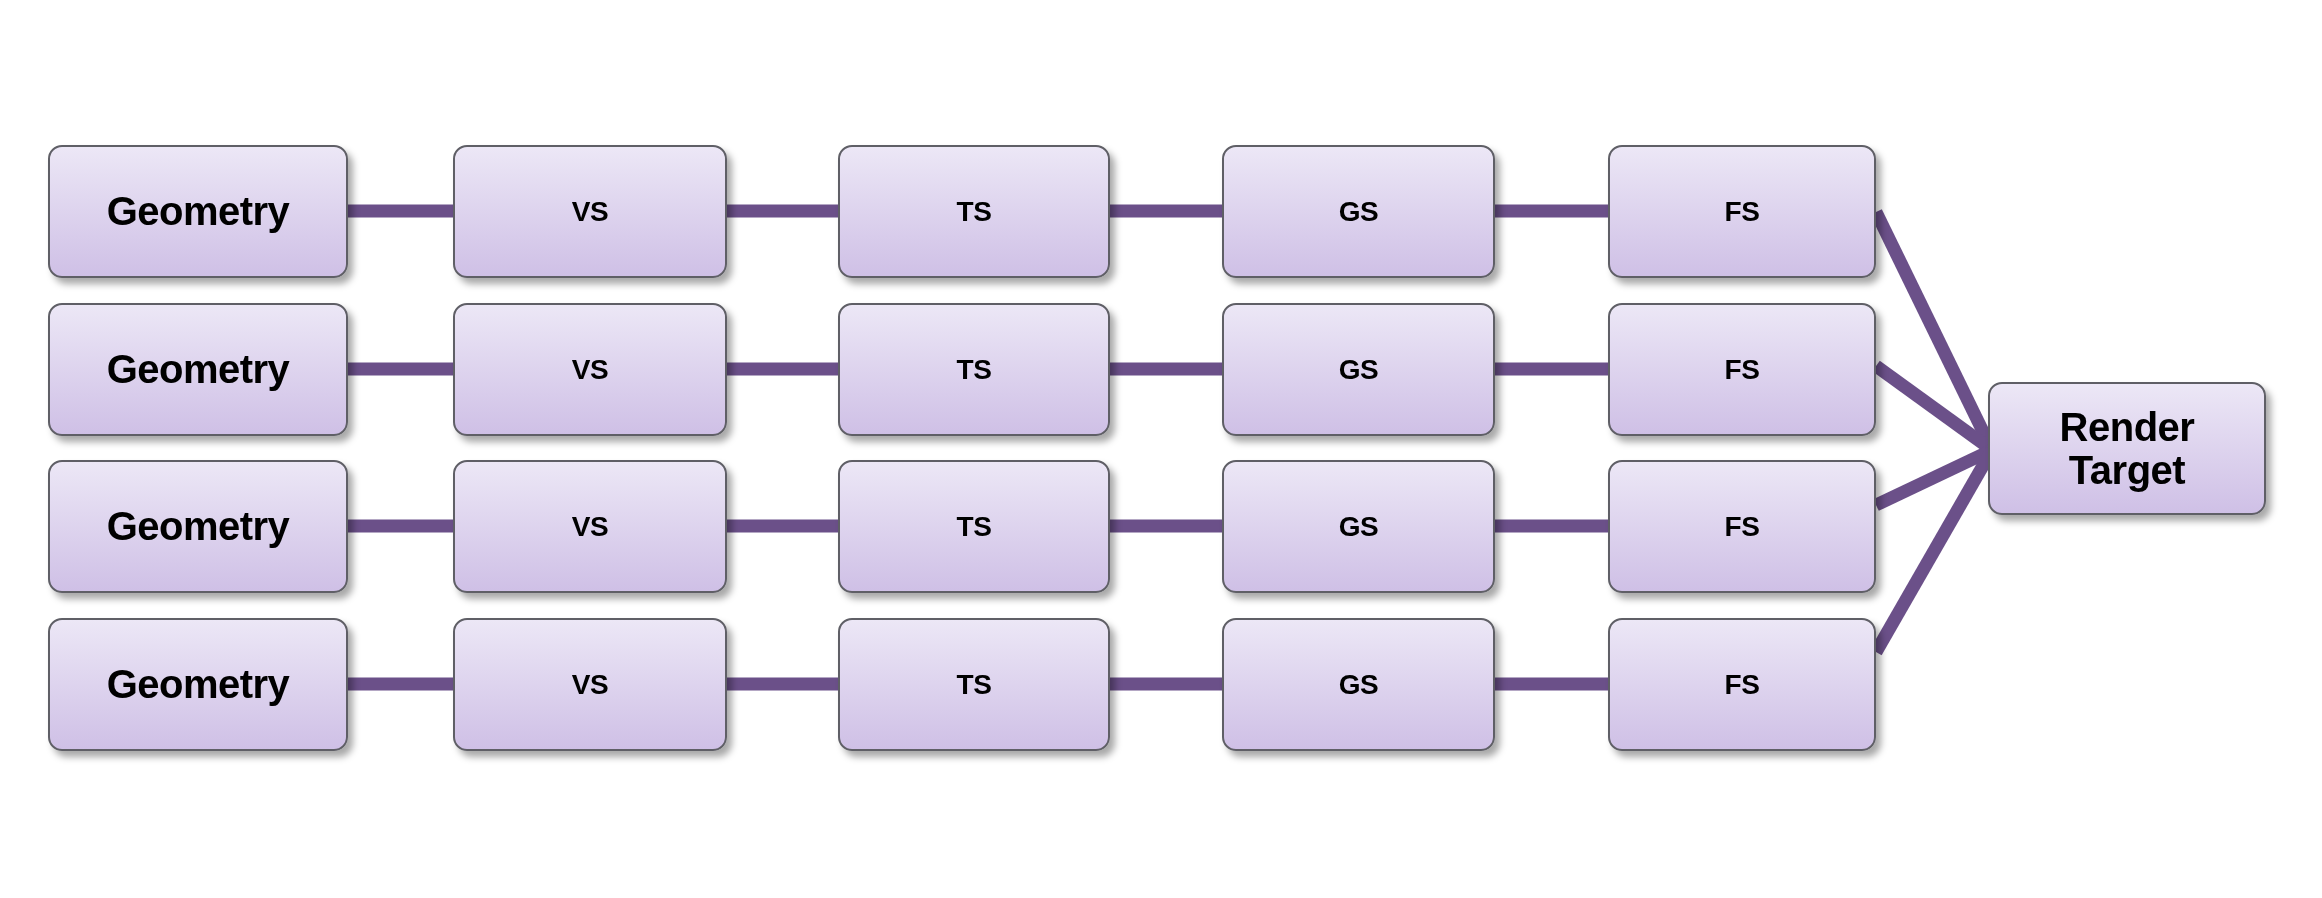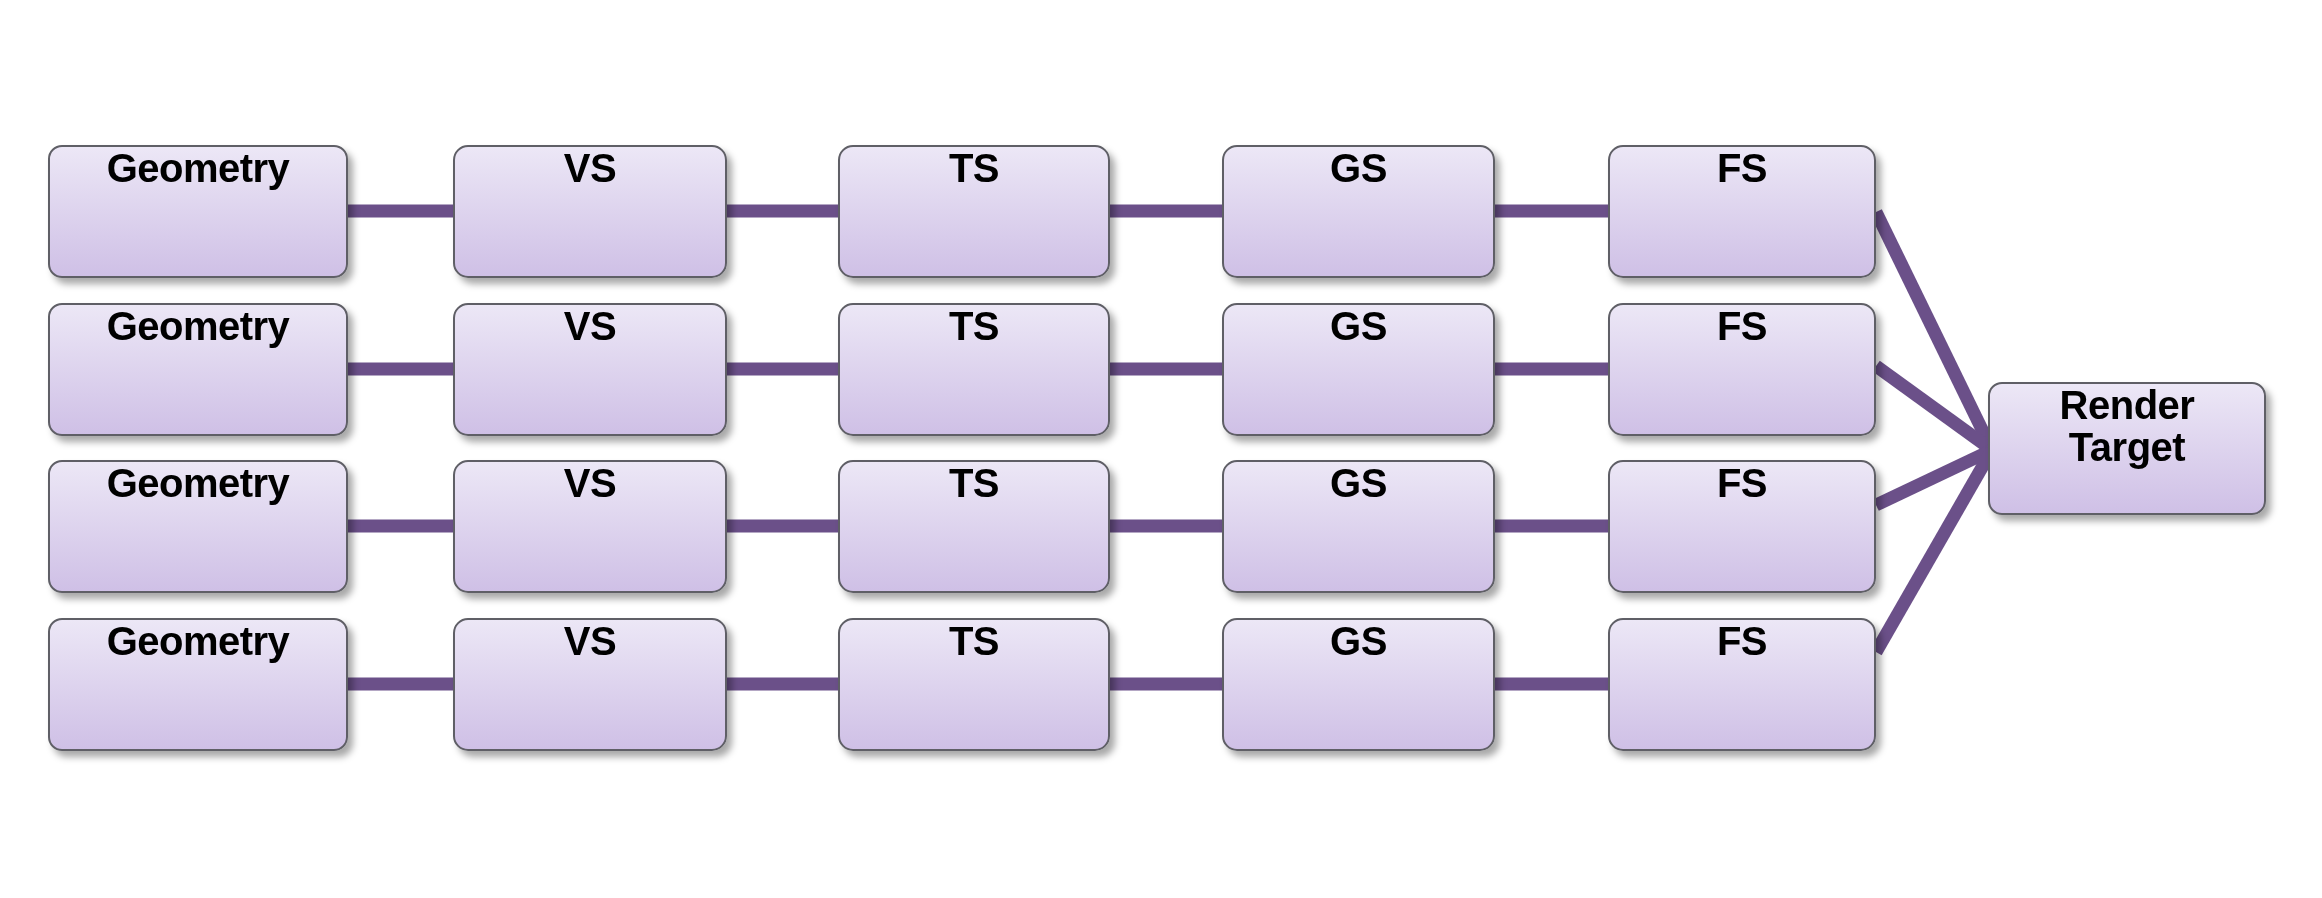--- a/index.html
+++ b/index.html
@@ -29,35 +29,35 @@
   }
   
   .node {
     position: absolute;
     box-sizing: border-box;
     border-radius: 14px;
     border: 2px solid #5f5f66;
     background: linear-gradient(to bottom, #ece7f6 0%, #e3dcf2 42%, #d8cbeb 78%, #cfc0e6 100%);
     box-shadow: 5px 6px 7px rgba(0,0,0,0.34);
     display: flex;
-    align-items: flex-start;
+    align-items: center;
     justify-content: center;
     text-align: center;
     color: #000000;
     font-weight: bold;
     letter-spacing: -0.5px;
     line-height: 1.06;
     z-index: 3;
   }
   .node .node-label {
     display: block;
     padding: 0 6px;
     white-space: pre-line;
   }
-  .node-stage { font-size: 40px; border-radius: 15px; }
+  .node-stage { font-size: 28px; }
   .node-source { font-size: 40px; }
   .node-sink { font-size: 40px; }
 </style>
 </head>
 <body>
 
 <div id="canvas" style="background: rgb(255, 255, 255);">
 
   <svg id="edge-layer" viewBox="0 0 2322 898" preserveAspectRatio="none" aria-hidden="true">
       <line x1="348" y1="211" x2="453" y2="211" stroke="#6b5089" stroke-width="13" stroke-linecap="butt"></line>

